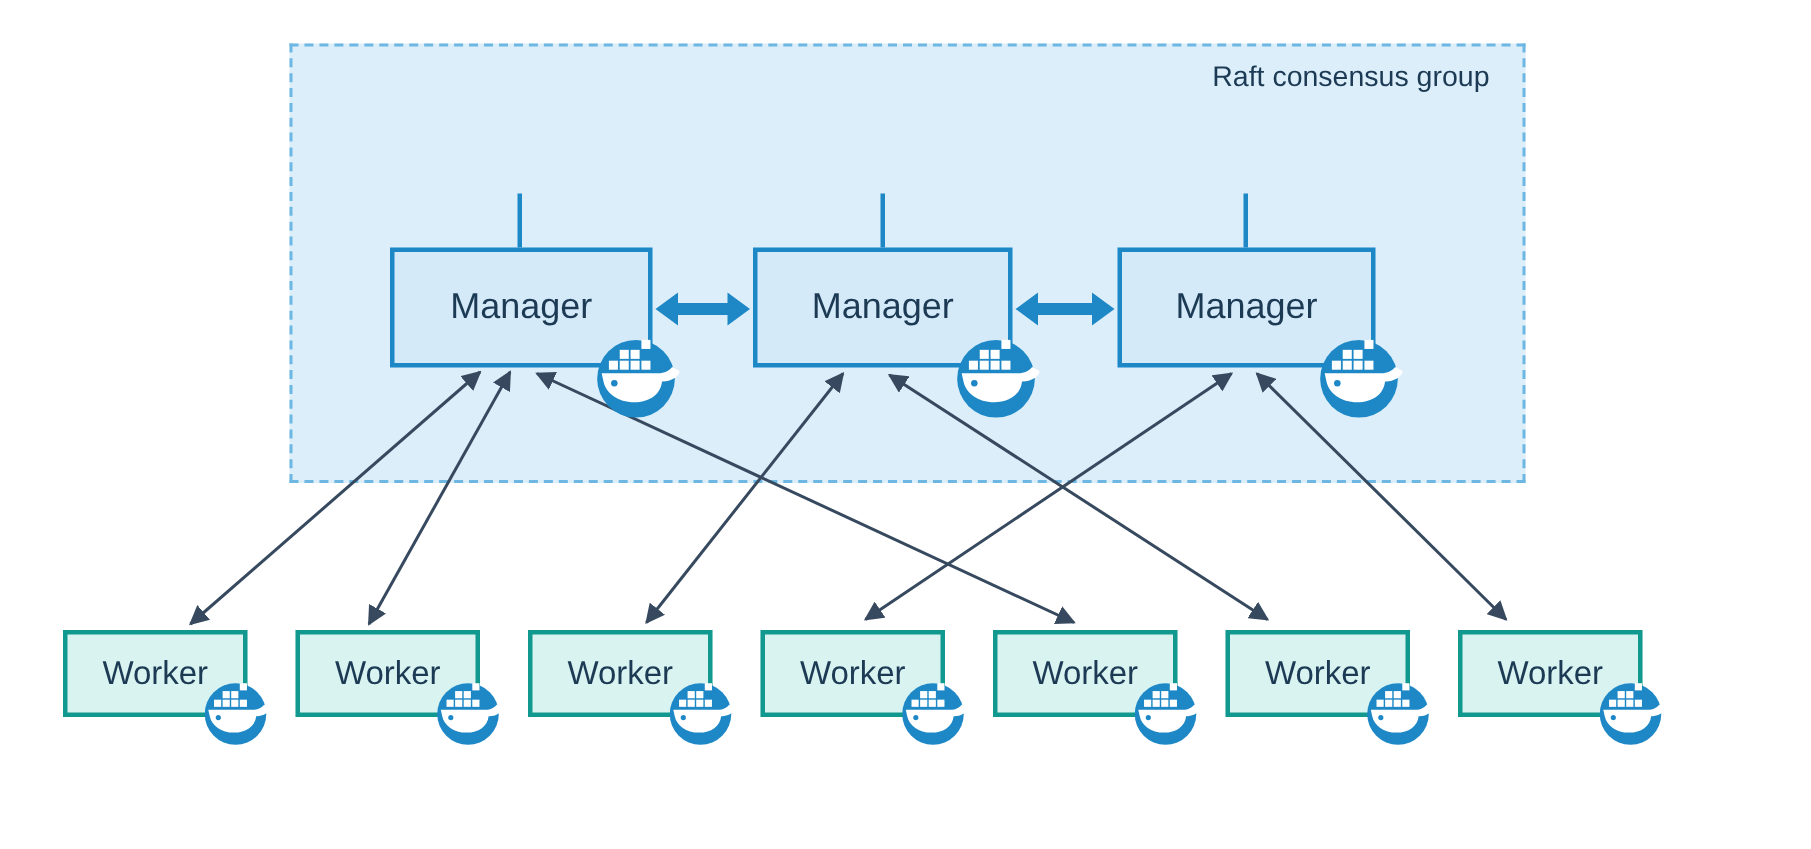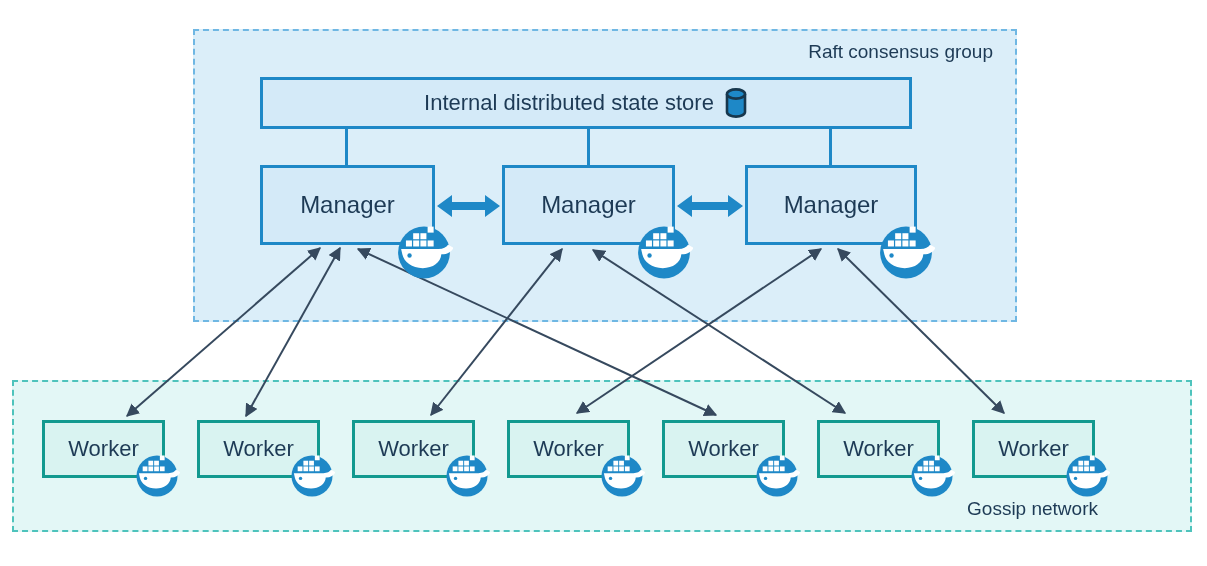--- a/index.html
+++ b/index.html
@@ -68,34 +68,25 @@
       <marker id="ah" viewBox="0 0 10 10" refX="9" refY="5" markerWidth="6.5" markerHeight="6.5" orient="auto-start-reverse">
         <path d="M0,0 L10,5 L0,10 z" fill="#36495e"></path>
       </marker>
     </defs>
   </svg>
 
   <div class="group" id="raft-group">
     <div class="group-label" id="raft-label">Raft consensus group</div>
   </div>
 
-  <div class="group" id="gossip-group">
-    <div class="group-label" id="gossip-label">Gossip network</div>
-  </div>
 
   <div class="stub" style="left:345px"></div>
   <div class="stub" style="left:587px"></div>
   <div class="stub" style="left:829px"></div>
 
-  <div class="node" id="state-store">
-    <span>Internal distributed state store</span>
-    <svg width="24" height="31" viewBox="0 0 24 31">
-        <use href="#db-cylinder"></use>
-      </svg>
-  </div>
 
   <div class="node manager-box" id="manager-1">
     <span>Manager</span>
   </div>
   <div class="node manager-box" id="manager-2">
     <span>Manager</span>
   </div>
   <div class="node manager-box" id="manager-3">
     <span>Manager</span>
   </div>

